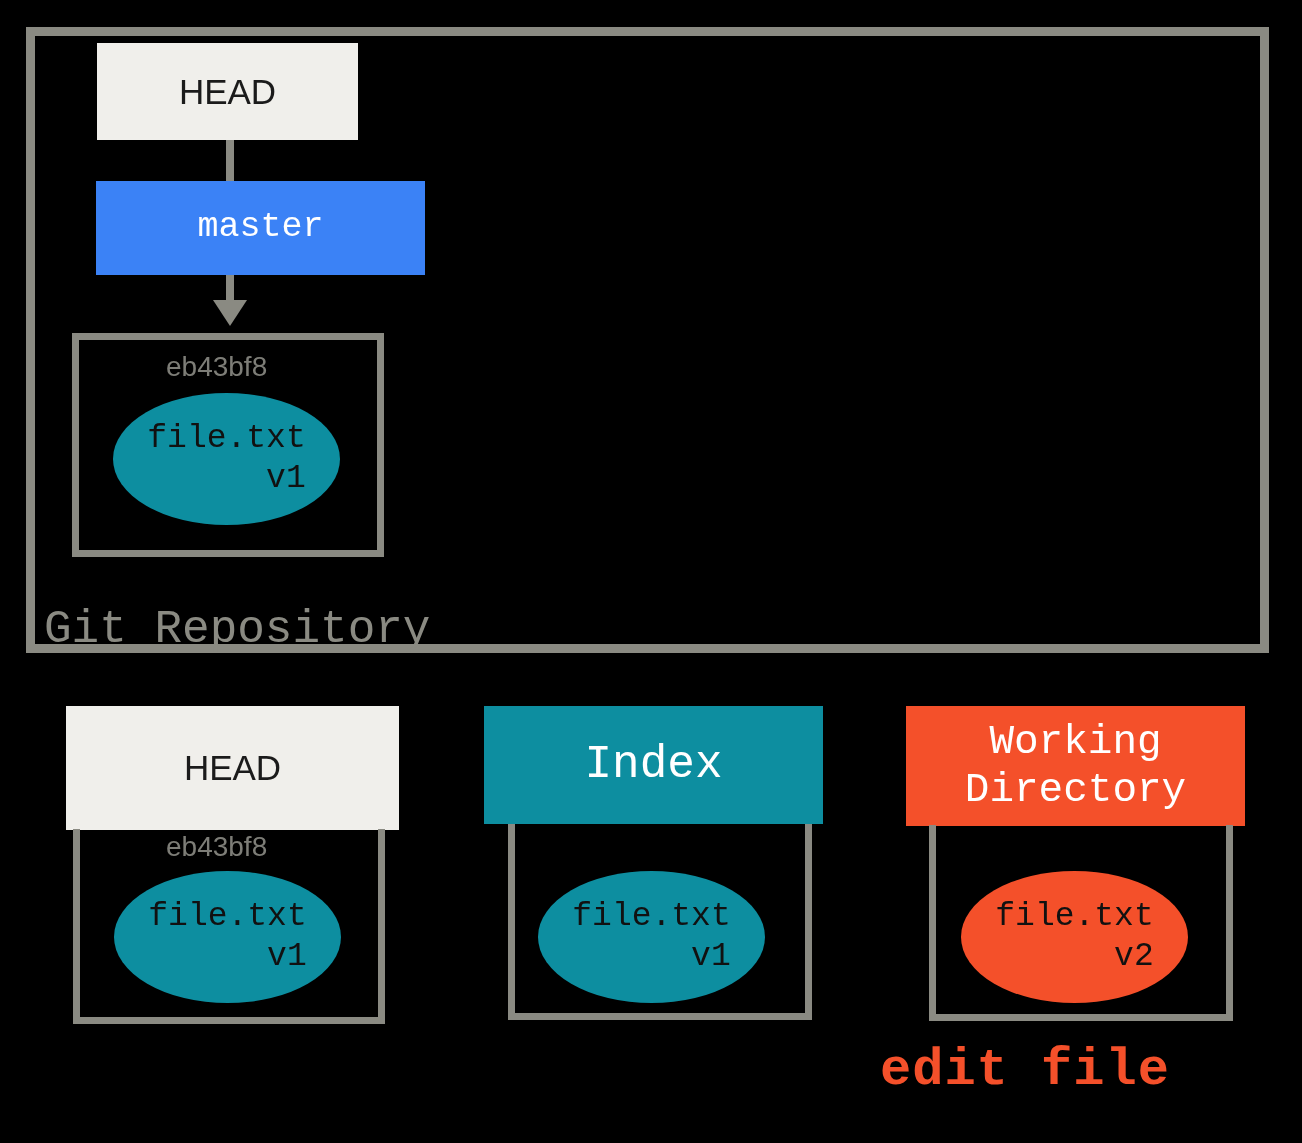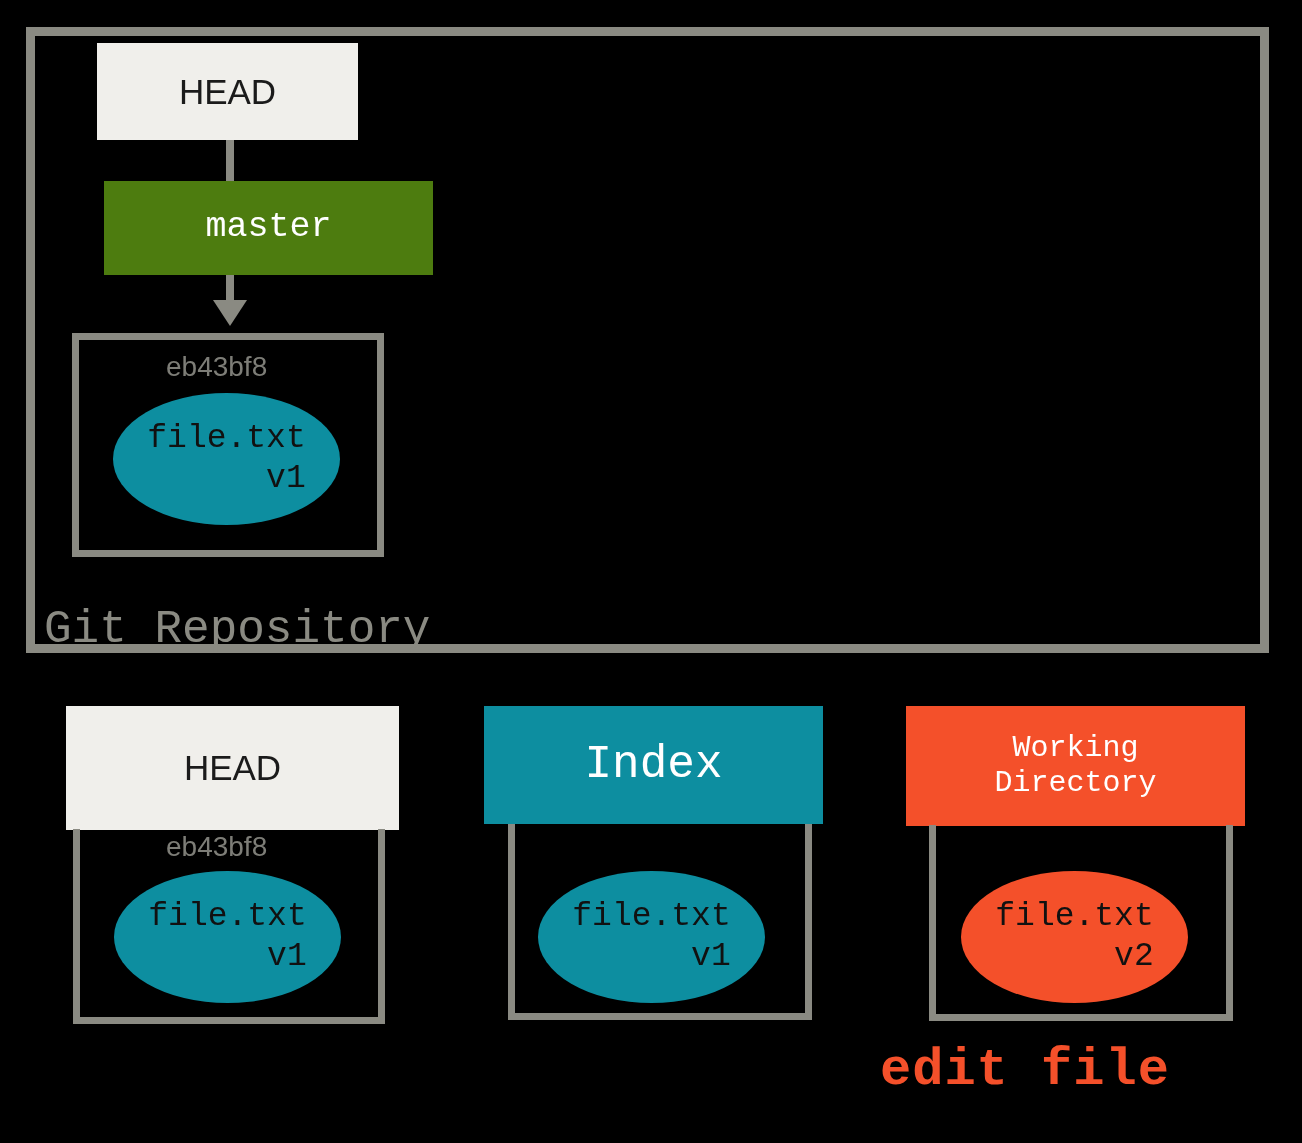--- a/index.html
+++ b/index.html
@@ -114,25 +114,25 @@
 
   #conn-head-master {
     left: 226px;
     top: 140px;
     width: 8px;
     height: 41px;
   }
 
   
   #repo-master-box {
-    left: 104px;
+    left: 96px;
     top: 181px;
     width: 329px;
     height: 94px;
-    background: #4d7c0f;
+    background: #3b82f6;
     color: #ffffff;
     font-size: 35px;
   }
 
   #conn-master-commit {
     left: 226px;
     top: 275px;
     width: 8px;
     height: 34px;
   }
@@ -232,21 +232,21 @@
     font-size: 33px;
   }
 
   #wd-col-header {
     left: 906px;
     top: 706px;
     width: 339px;
     height: 120px;
     background: #f4502a;
     color: #ffffff;
-    font-size: 30px;
+    font-size: 41px;
   }
 
   #wd-col-frame {
     left: 929px;
     top: 825px;
     width: 304px;
     height: 196px;
   }
 
   #wd-col-blob {

